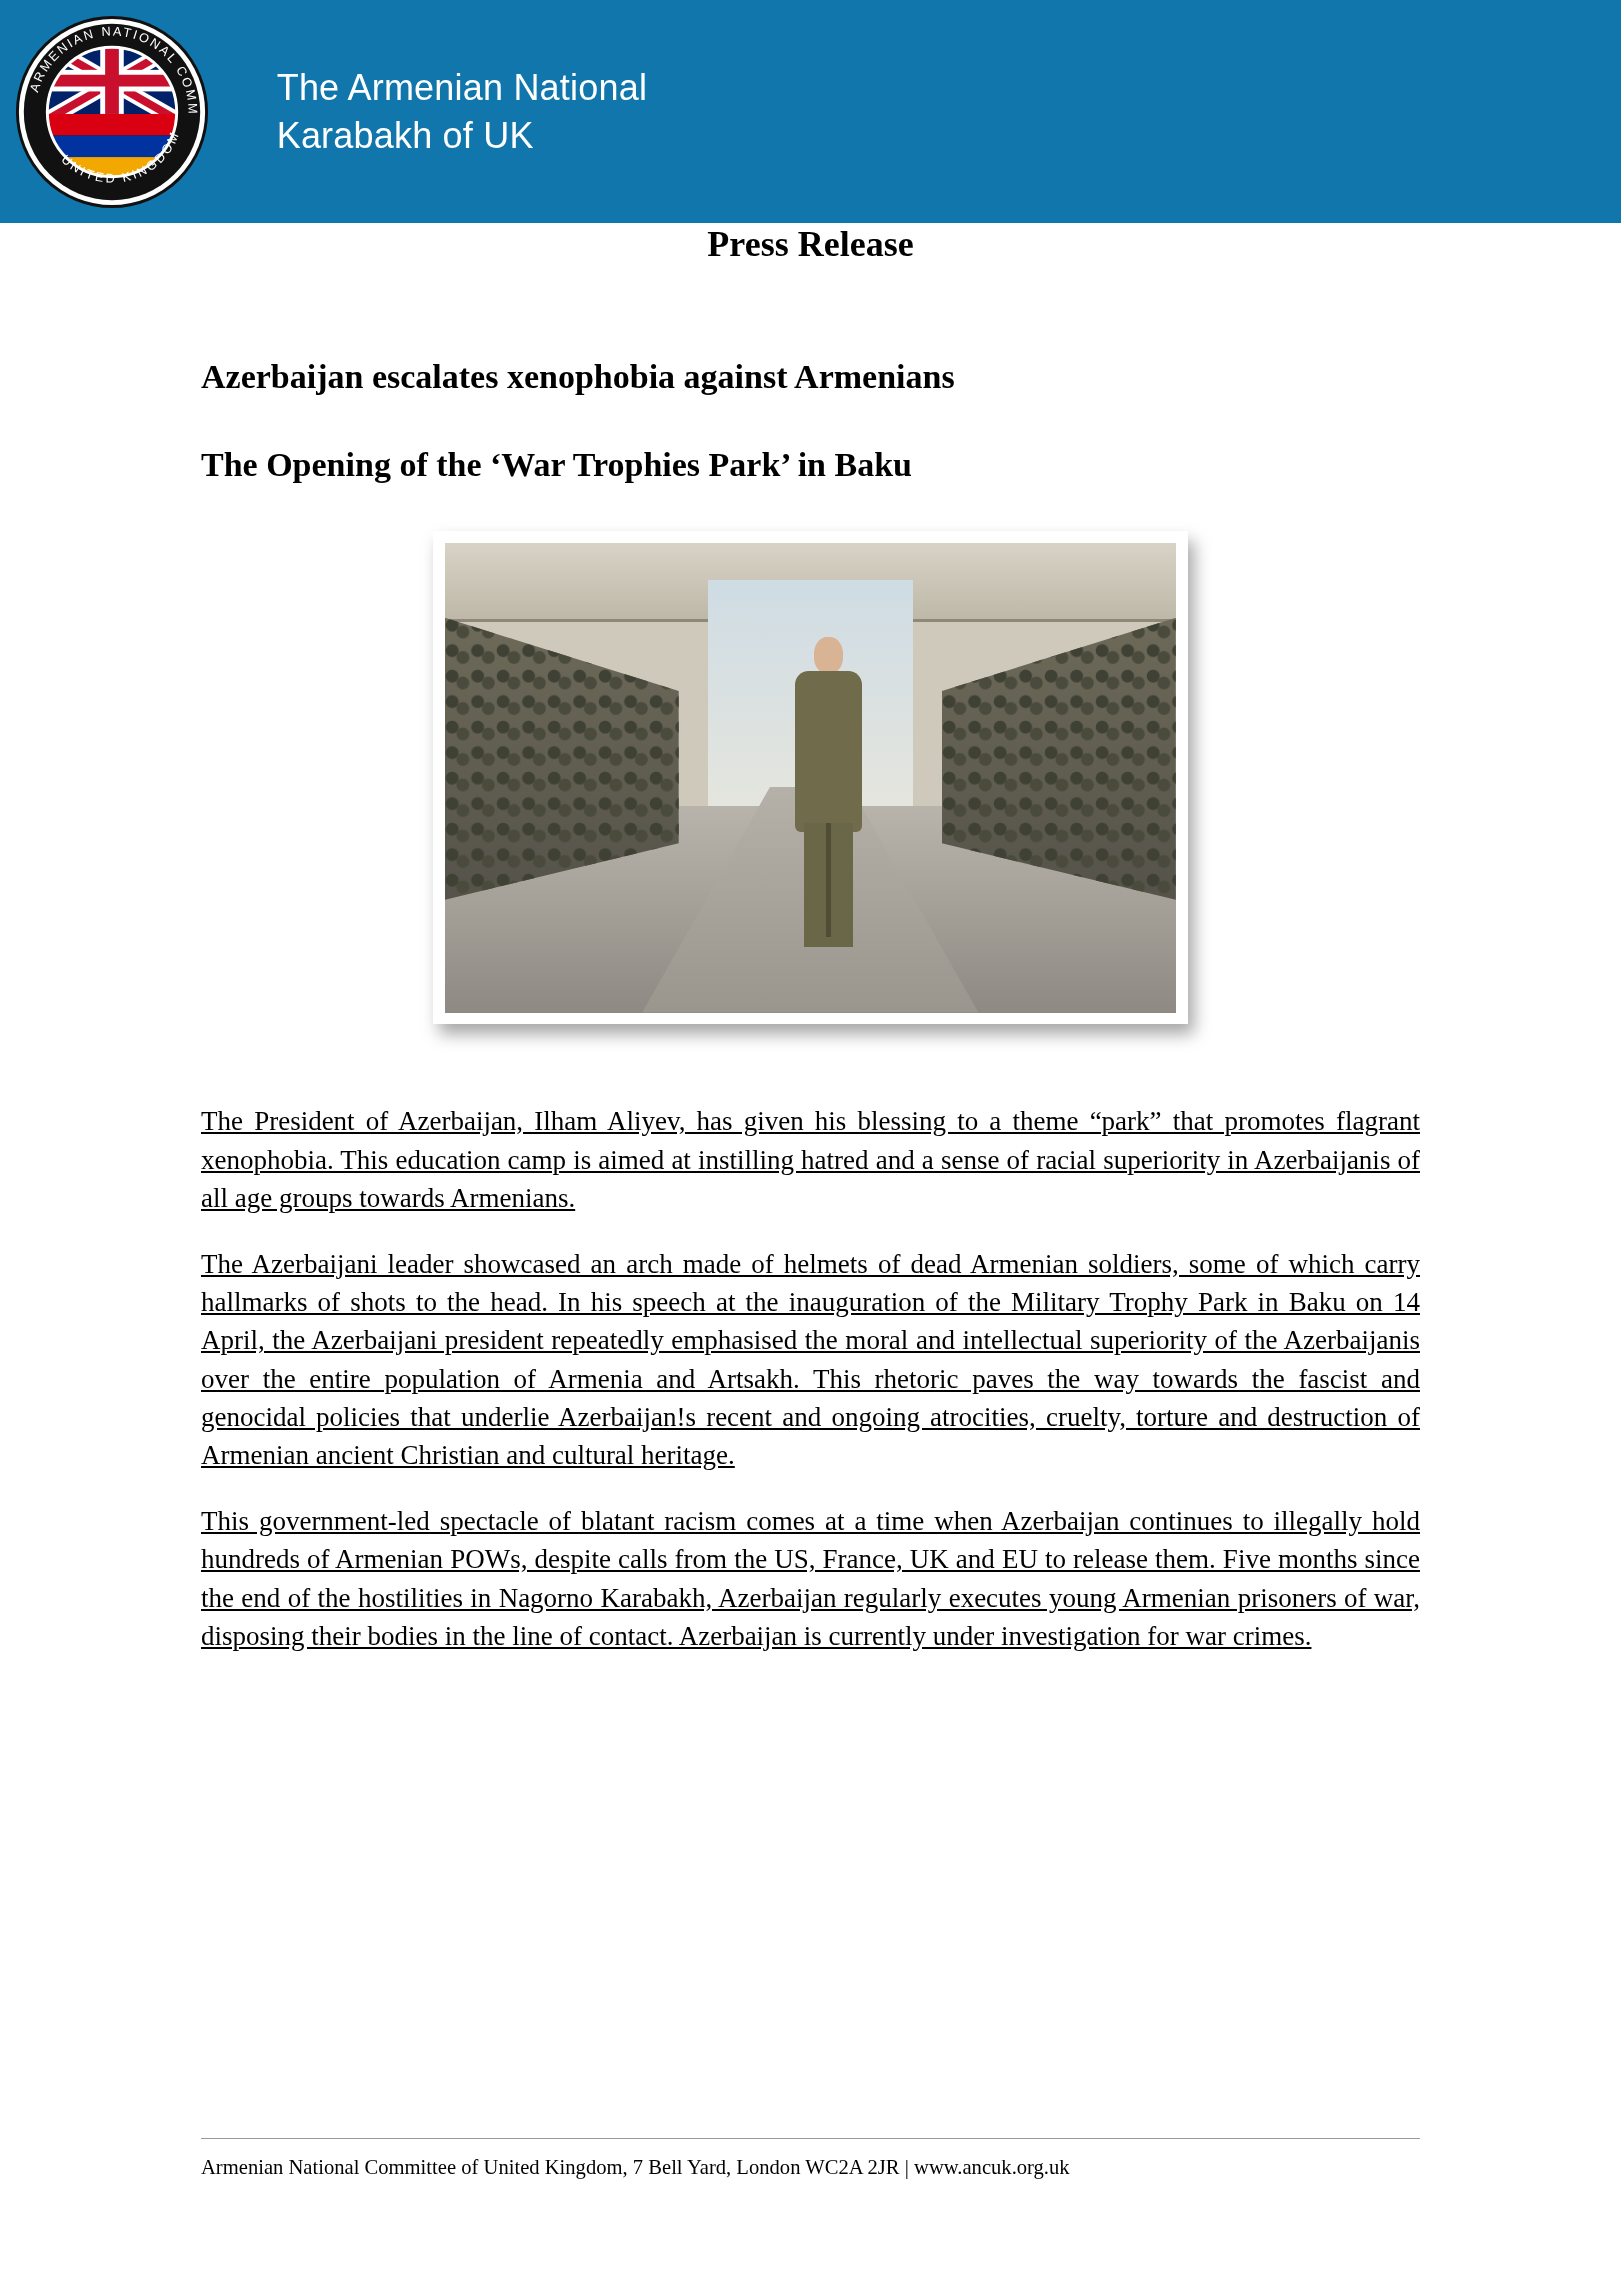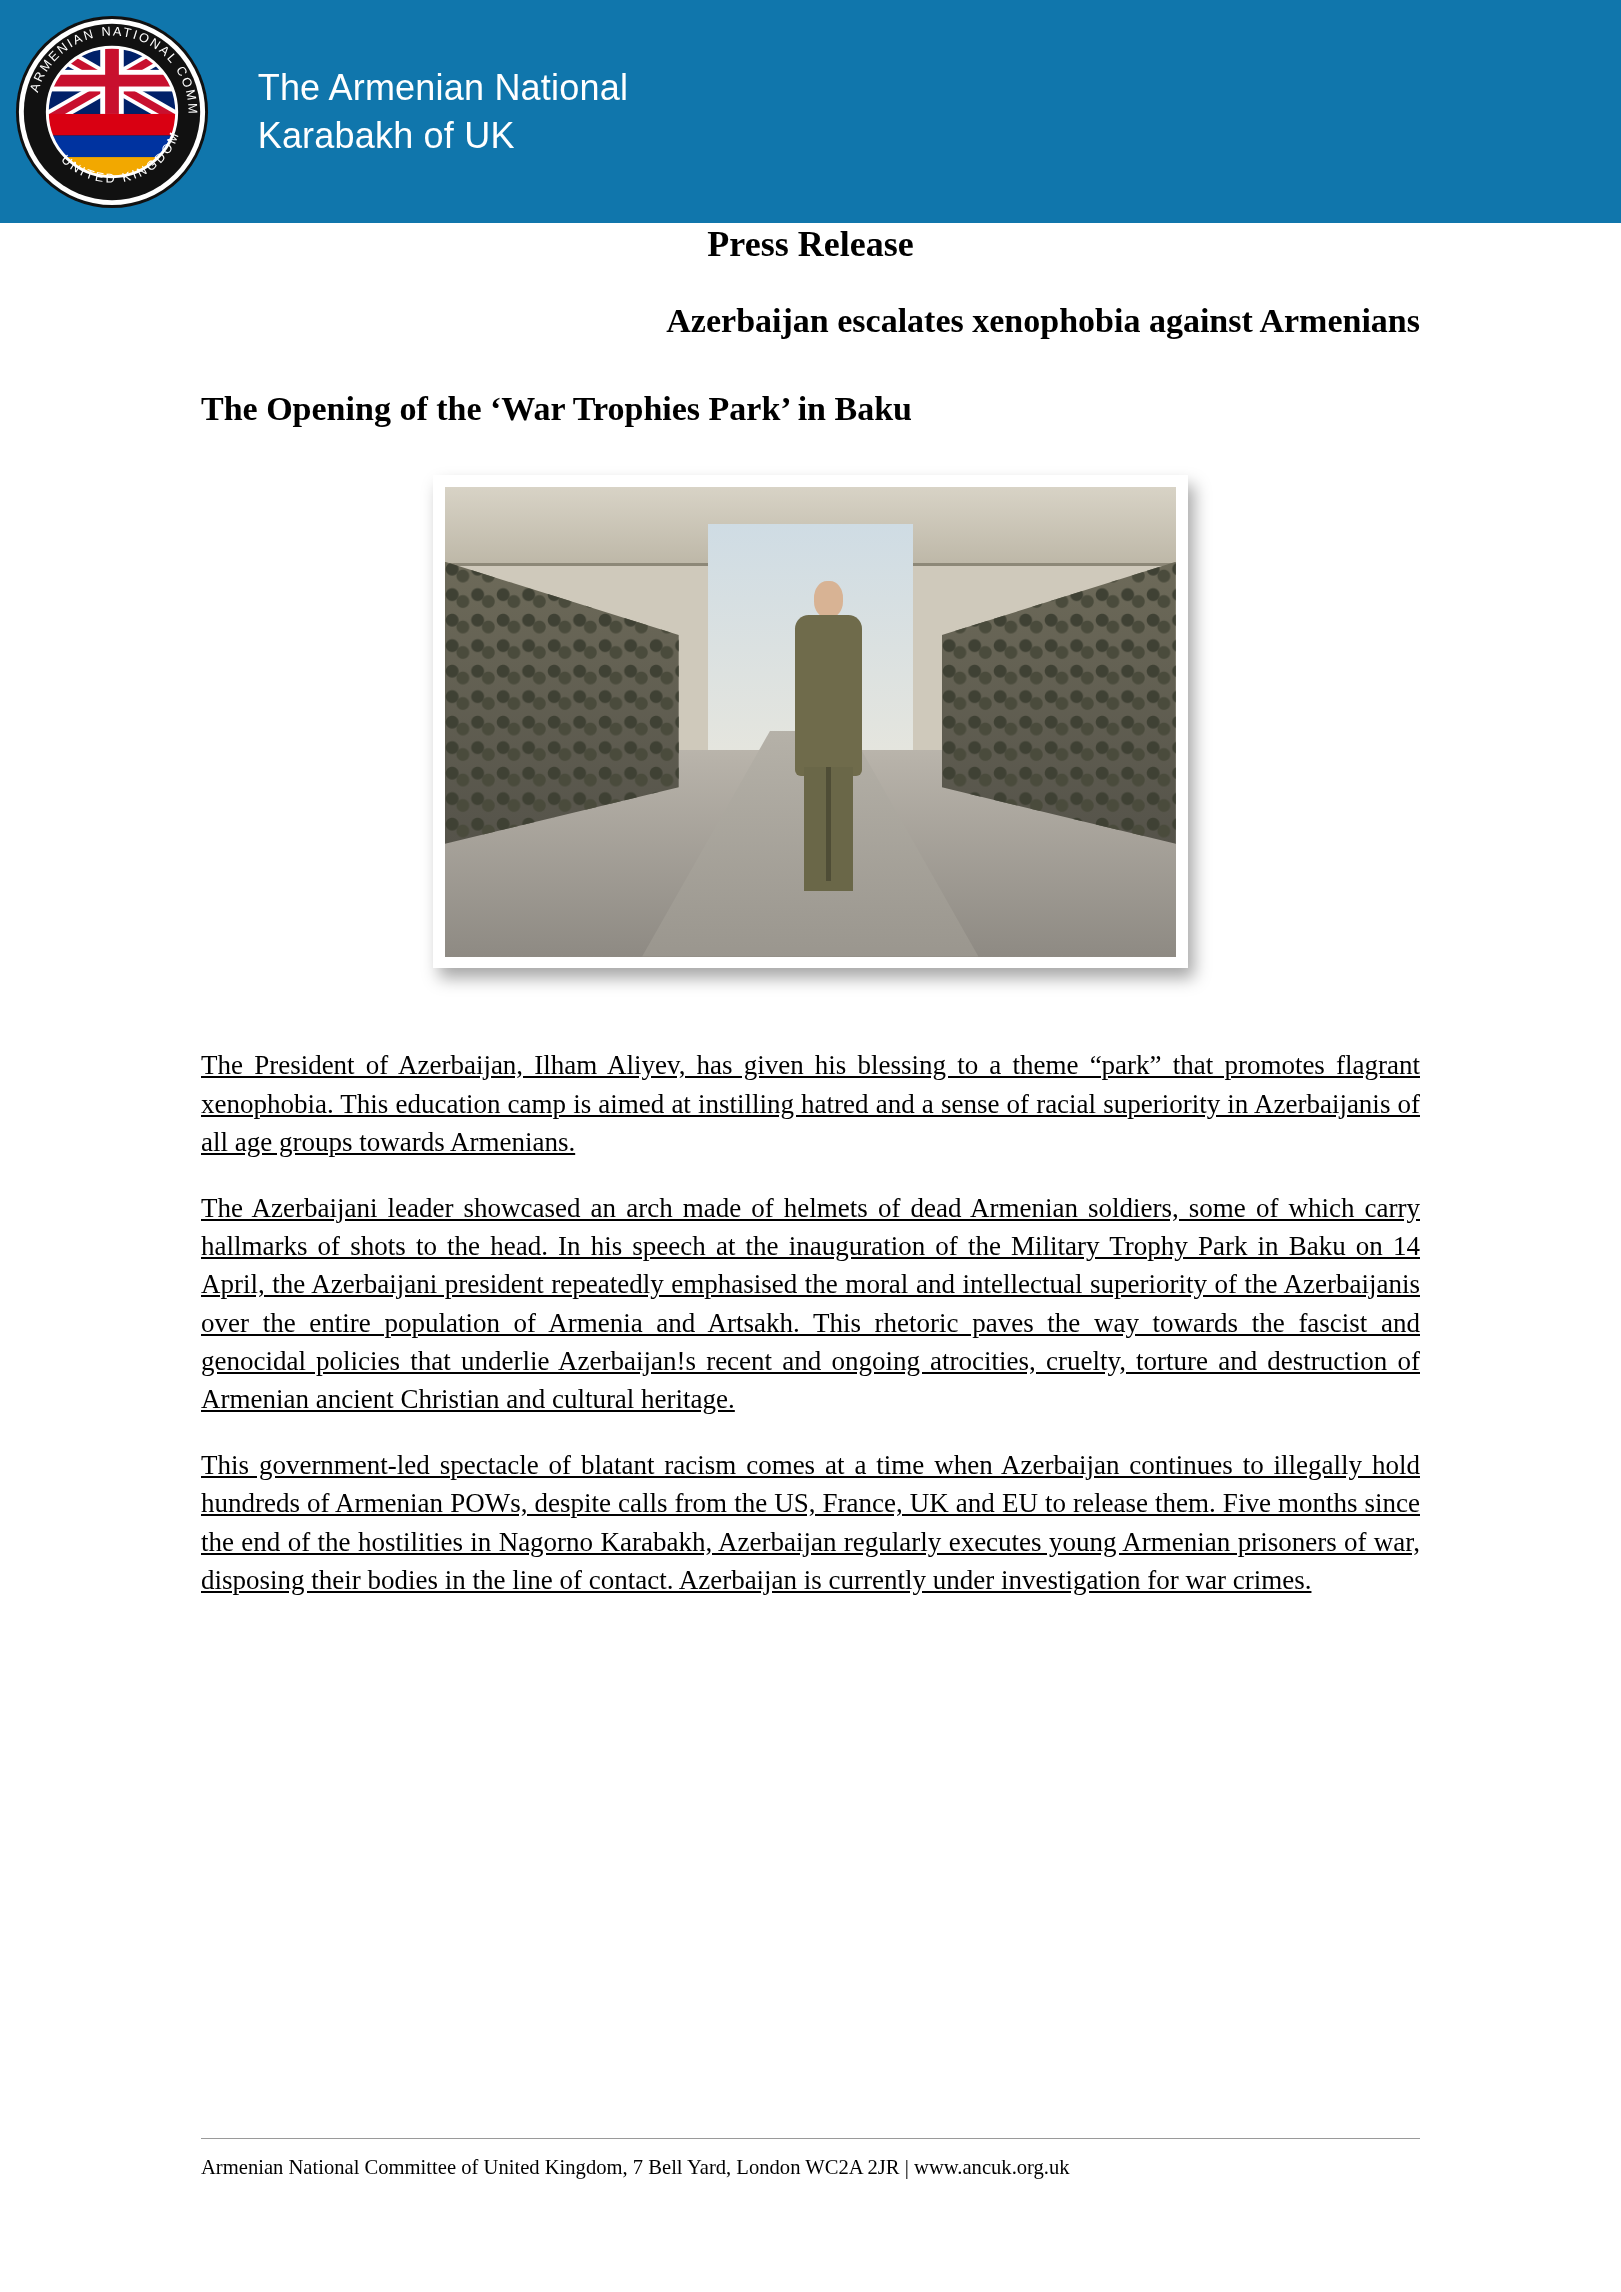--- a/index.html
+++ b/index.html
@@ -28,21 +28,21 @@
   }
   .logo {
     width: 196px;
     height: 196px;
     flex: 0 0 196px;
     position: relative;
   }
   .logo svg { display: block; }
 
   .header-title {
-    margin-left: 48px;
+    margin-left: 67px;
     color: #ffffff;
     font-family: "Liberation Sans", sans-serif;
     font-size: 36px;
     line-height: 1.32;
     font-weight: 400;
     letter-spacing: 0.2px;
   }
 
   
   .page {
@@ -50,24 +50,24 @@
     padding: 0 201px;
   }
 
   .press-release {
     text-align: center;
     font-size: 36px;
     font-weight: bold;
   }
 
   .headline {
-    text-align: right;
+    text-align: left;
     font-size: 34px;
     font-weight: bold;
-    margin-top: 37px;
+    margin-top: 93px;
     line-height: 1.1;
   }
   .subheadline {
     font-size: 34px;
     font-weight: bold;
     margin-top: 51px;
     line-height: 1.1;
   }
 
   

